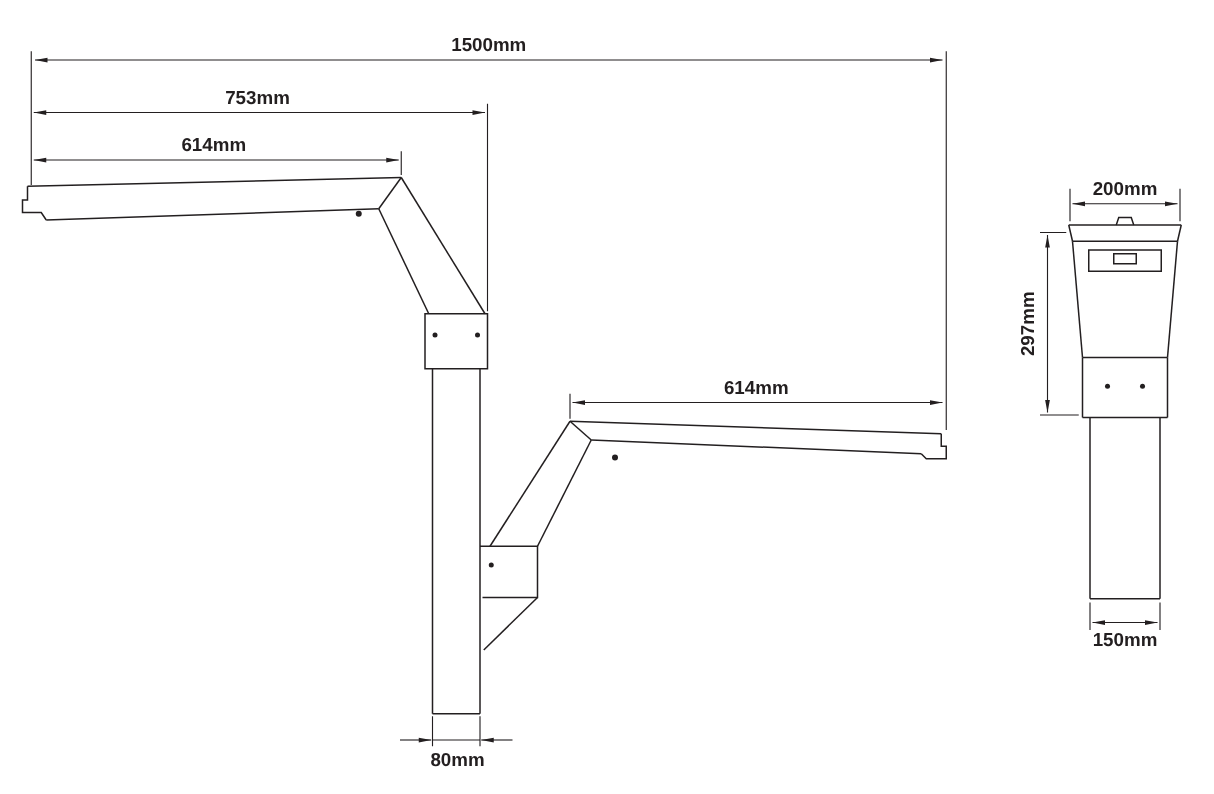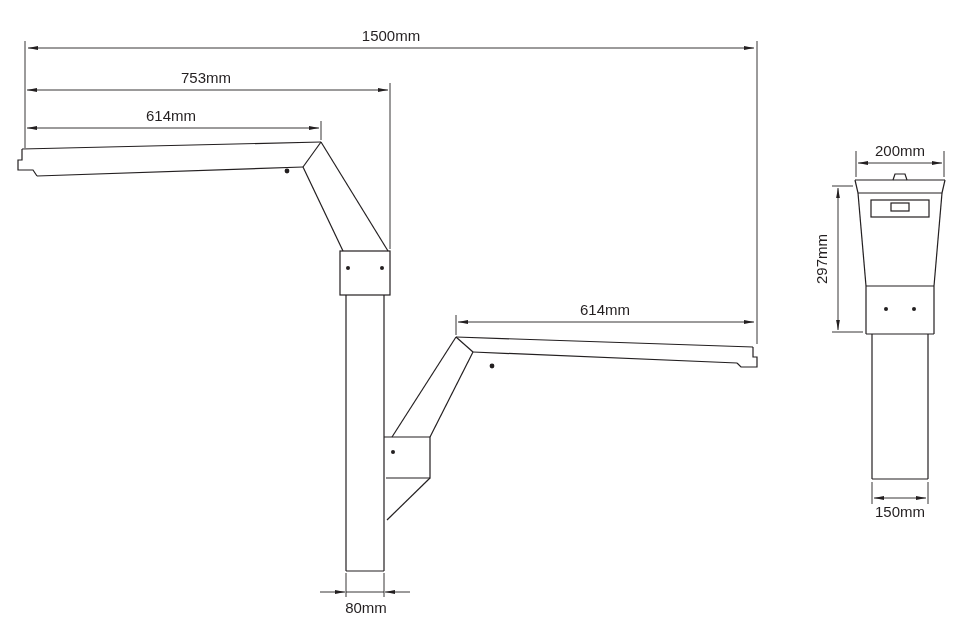--- a/index.html
+++ b/index.html
@@ -6,20 +6,21 @@
     margin: 0;
     padding: 0;
     background: #ffffff;
   }
   .canvas {
     position: relative;
     width: 971px;
     height: 635px;
     background: #ffffff;
     font-family: "Liberation Sans", sans-serif;
+    font-weight: bold;
   }
   svg text {
     font-family: "Liberation Sans", sans-serif;
     font-size: 15px;
     fill: #231f20;
   }
   .obj  { stroke: #231f20; stroke-width: 1.2; fill: none; stroke-linejoin: miter; }
   .dim  { stroke: #231f20; stroke-width: 0.9; fill: none; }
   .ext  { stroke: #231f20; stroke-width: 0.9; fill: none; }
   .dot  { fill: #231f20; stroke: none; }

